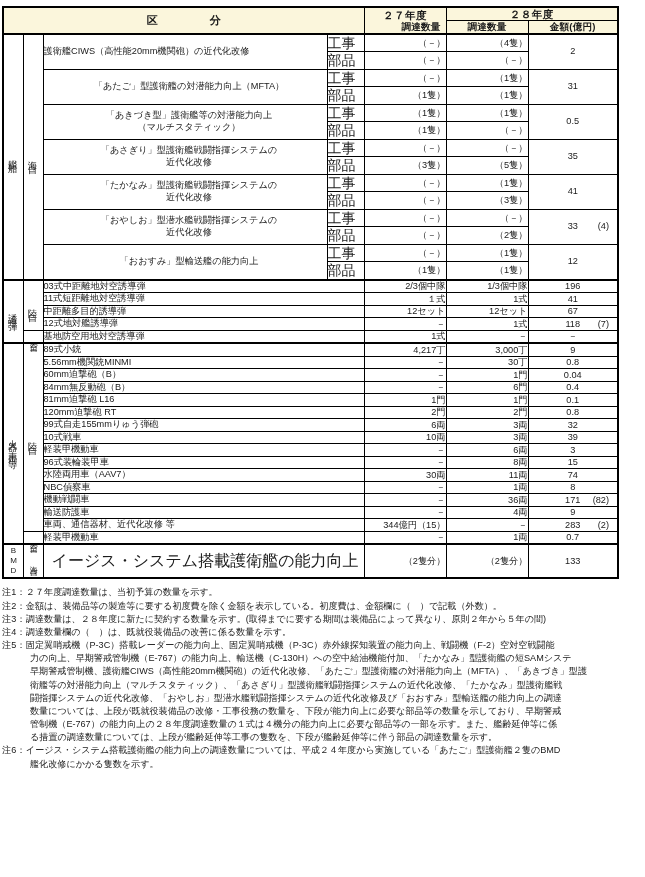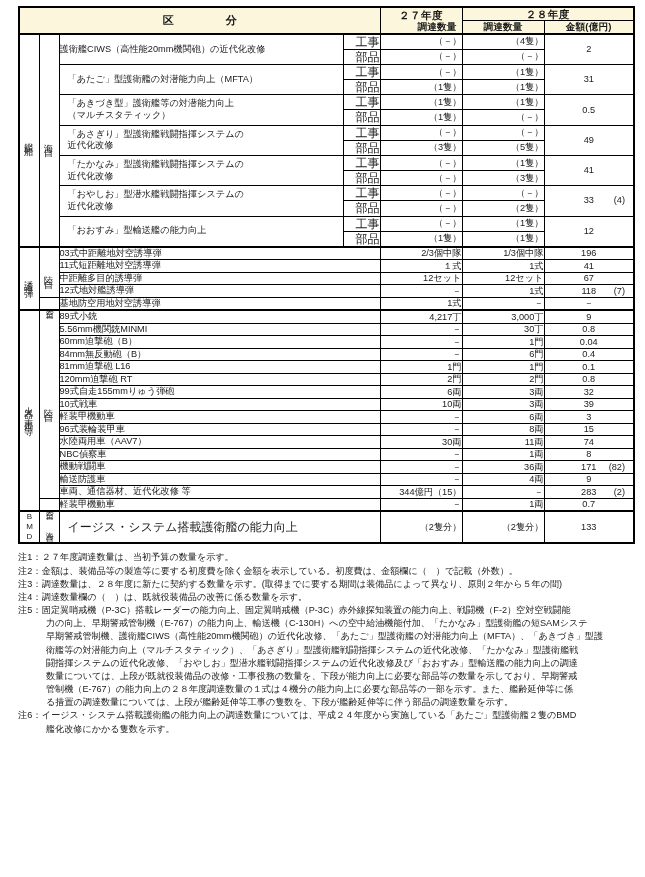--- a/index.html
+++ b/index.html
@@ -12,21 +12,21 @@
     font-family: "Liberation Sans", "DejaVu Sans", sans-serif;
     color: #1a1a1a;
     overflow: hidden;
     position: relative;
   }
   .page {
     width: 645px;
     height: 877px;
     position: relative;
     box-sizing: border-box;
-    padding: 6px 10px 0 18px;
+    padding: 6px 10px 0 2px;
   }
   table.proc {
     border-collapse: collapse;
     width: 615px;
     table-layout: fixed;
     font-size: 9.2px;
     line-height: 1.18;
   }
   table.proc td, table.proc th {
     border: 1px solid #000;
@@ -82,24 +82,24 @@
     letter-spacing: 4px;
   }
   .vcat-tight .vcat-inner { letter-spacing: 1px; font-size: 8px; }
 
   .item-name {
     text-align: left;
     padding: 2px 3px 2px 5px;
     font-size: 9.2px;
     line-height: 1.25;
   }
-  .item-name.pad-ja { padding-left: 8px; }
+  .item-name.pad-ja { padding-left: 8px; text-align: center; }
   .wk {
-    text-align: right;
-    font-size: 12px;
+    text-align: left;
+    font-size: 14px;
     padding: 1px 0;
     white-space: nowrap;
   }
   .num {
     text-align: right;
     padding: 1px 5px 1px 2px;
     font-size: 9.2px;
     white-space: nowrap;
   }
   .num-c {
@@ -227,21 +227,21 @@
         <td class="num">（－）</td>
       </tr>
 
       <tr>
         <td rowspan="2" class="item-name pad-ja" style="white-space:pre-line">「あさぎり」型護衛艦戦闘指揮システムの
 近代化改修</td>
         <td class="wk">工事</td>
         <td class="num">（－）</td>
         <td class="num">（－）</td>
         <td rowspan="2" class="amt thick-r">
-          <span class="val">49</span><span class="paren"></span>
+          <span class="val">35</span><span class="paren"></span>
         </td>
       </tr>
       <tr>
         <td class="wk">部品</td>
         <td class="num">（3隻）</td>
         <td class="num">（5隻）</td>
       </tr>
 
       <tr>
         <td rowspan="2" class="item-name pad-ja" style="white-space:pre-line">「たかなみ」型護衛艦戦闘指揮システムの
@@ -478,21 +478,21 @@
         </td>
       </tr>
 
       <tr>
         <td class="vcat vcat-tight thick-l thick-t thick-b">
           <div class="vcat-inner">BMD</div>
         </td>
         <td class="vcat vcat-tight thick-t thick-b">
           <div class="vcat-inner">海自</div>
         </td>
-        <td colspan="2" class="item-name thick-t thick-b" style="font-size:12px;padding:6px 3px 6px 8px;">イージス・システム搭載護衛艦の能力向上</td>
+        <td colspan="2" class="item-name thick-t thick-b" style="font-size:16px;padding:6px 3px 6px 8px;">イージス・システム搭載護衛艦の能力向上</td>
         <td class="num thick-t thick-b">（2隻分）</td>
         <td class="num thick-t thick-b">（2隻分）</td>
         <td class="amt thick-t thick-b thick-r">
           <span class="val">133</span><span class="paren"></span>
         </td>
       </tr>
 
     </tbody>
   </table>
 

